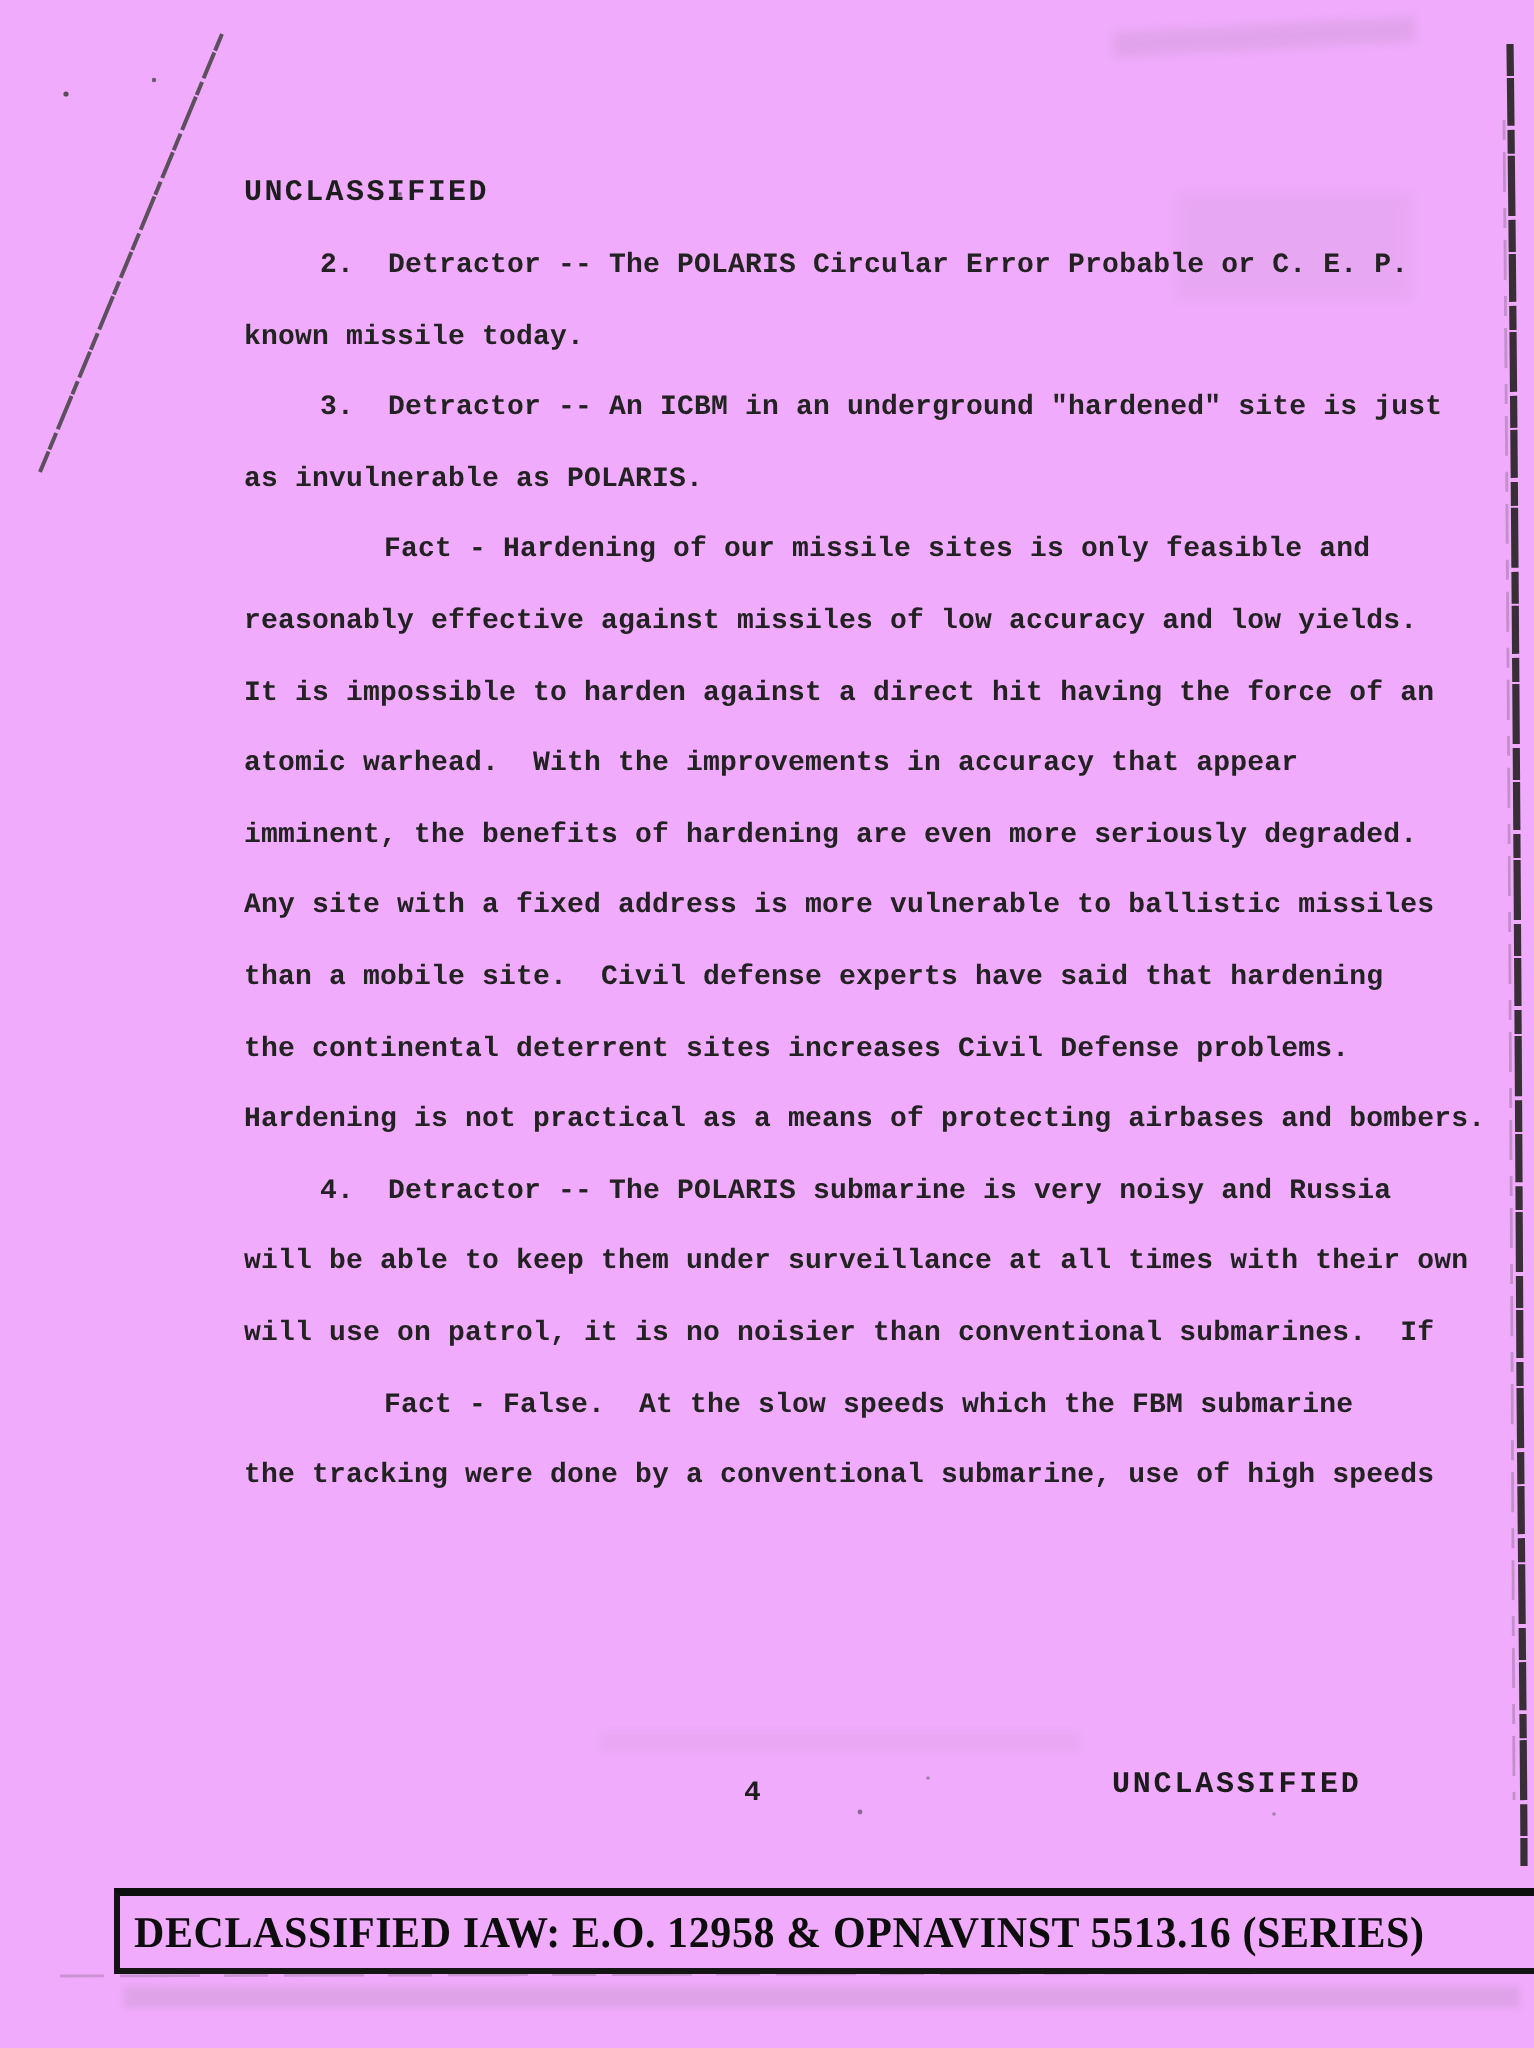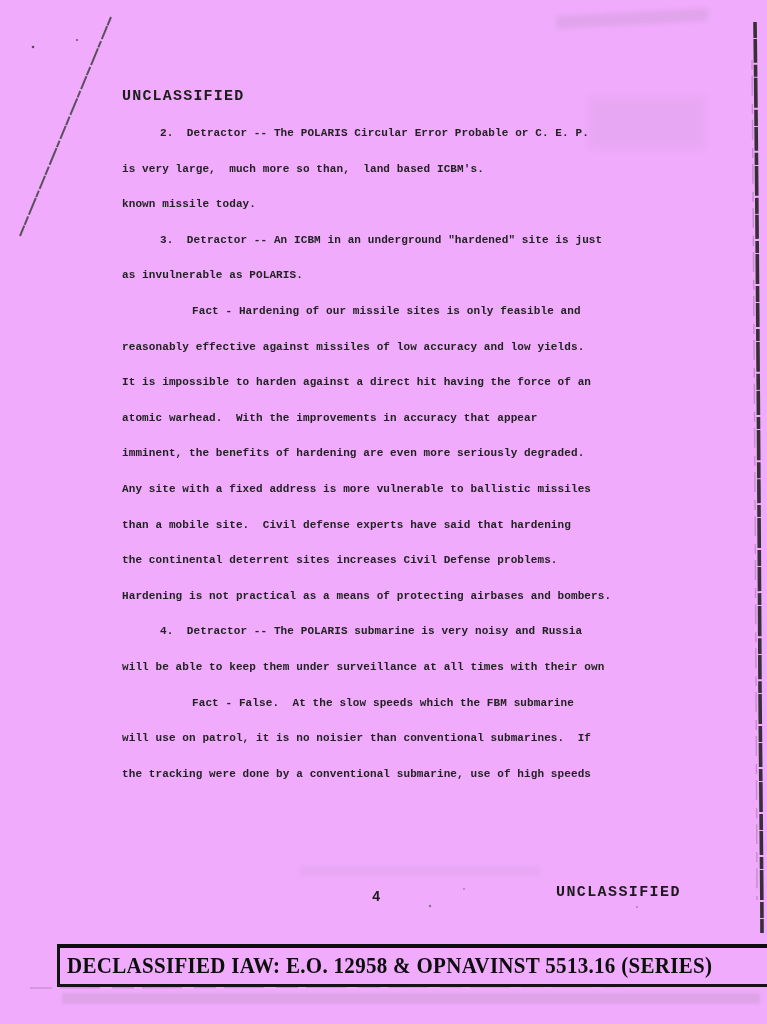--- a/index.html
+++ b/index.html
@@ -28,21 +28,21 @@
     white-space: pre;
   }
   .body-lines {
     position: absolute;
     left: 122px; top: 116px;
     width: 640px;
   }
   .doc-line {
     height: 35.6px;
     line-height: 35.6px;
-    font-size: 11px;
+    font-size: 14px;
     font-weight: 600;
     letter-spacing: 0.1px;
     color: #222;
     white-space: pre;
   }
   .indent-1 { padding-left: 38px; }
   .indent-2 { padding-left: 70px; }
   .page-number {
     position: absolute;
     left: 372px; top: 889px;
@@ -110,37 +110,36 @@
 
   <div class="smear smear-top"></div>
   <div class="smear smear-right"></div>
   <div class="smear smear-bottom"></div>
   <div class="smear smear-stampghost"></div>
 
   <div class="header-class">UNCLASSIFIED</div>
 
   <div class="body-lines" id="body-lines">
       <div class="doc-line indent-1">2.  Detractor -- The POLARIS Circular Error Probable or C. E. P.</div>
-      <div class="doc-line indent-0">is very large,  much more so than,  land based ICBM's.</div>
       <div class="doc-line indent-0">known missile today.</div>
       <div class="doc-line indent-1">3.  Detractor -- An ICBM in an underground "hardened" site is just</div>
       <div class="doc-line indent-0">as invulnerable as POLARIS.</div>
       <div class="doc-line indent-2">Fact - Hardening of our missile sites is only feasible and</div>
       <div class="doc-line indent-0">reasonably effective against missiles of low accuracy and low yields.</div>
       <div class="doc-line indent-0">It is impossible to harden against a direct hit having the force of an</div>
       <div class="doc-line indent-0">atomic warhead.  With the improvements in accuracy that appear</div>
       <div class="doc-line indent-0">imminent, the benefits of hardening are even more seriously degraded.</div>
       <div class="doc-line indent-0">Any site with a fixed address is more vulnerable to ballistic missiles</div>
       <div class="doc-line indent-0">than a mobile site.  Civil defense experts have said that hardening</div>
       <div class="doc-line indent-0">the continental deterrent sites increases Civil Defense problems.</div>
       <div class="doc-line indent-0">Hardening is not practical as a means of protecting airbases and bombers.</div>
       <div class="doc-line indent-1">4.  Detractor -- The POLARIS submarine is very noisy and Russia</div>
       <div class="doc-line indent-0">will be able to keep them under surveillance at all times with their own</div>
+      <div class="doc-line indent-0">will use on patrol, it is no noisier than conventional submarines.  If</div>
       <div class="doc-line indent-2">Fact - False.  At the slow speeds which the FBM submarine</div>
-      <div class="doc-line indent-0">will use on patrol, it is no noisier than conventional submarines.  If</div>
       <div class="doc-line indent-0">the tracking were done by a conventional submarine, use of high speeds</div>
     </div>
 
   <div class="page-number">4</div>
   <div class="footer-class">UNCLASSIFIED</div>
 
   <div class="stamp">
     <span class="stamp-text">DECLASSIFIED IAW: E.O. 12958 &amp; OPNAVINST 5513.16 (SERIES)</span>
   </div>
 

